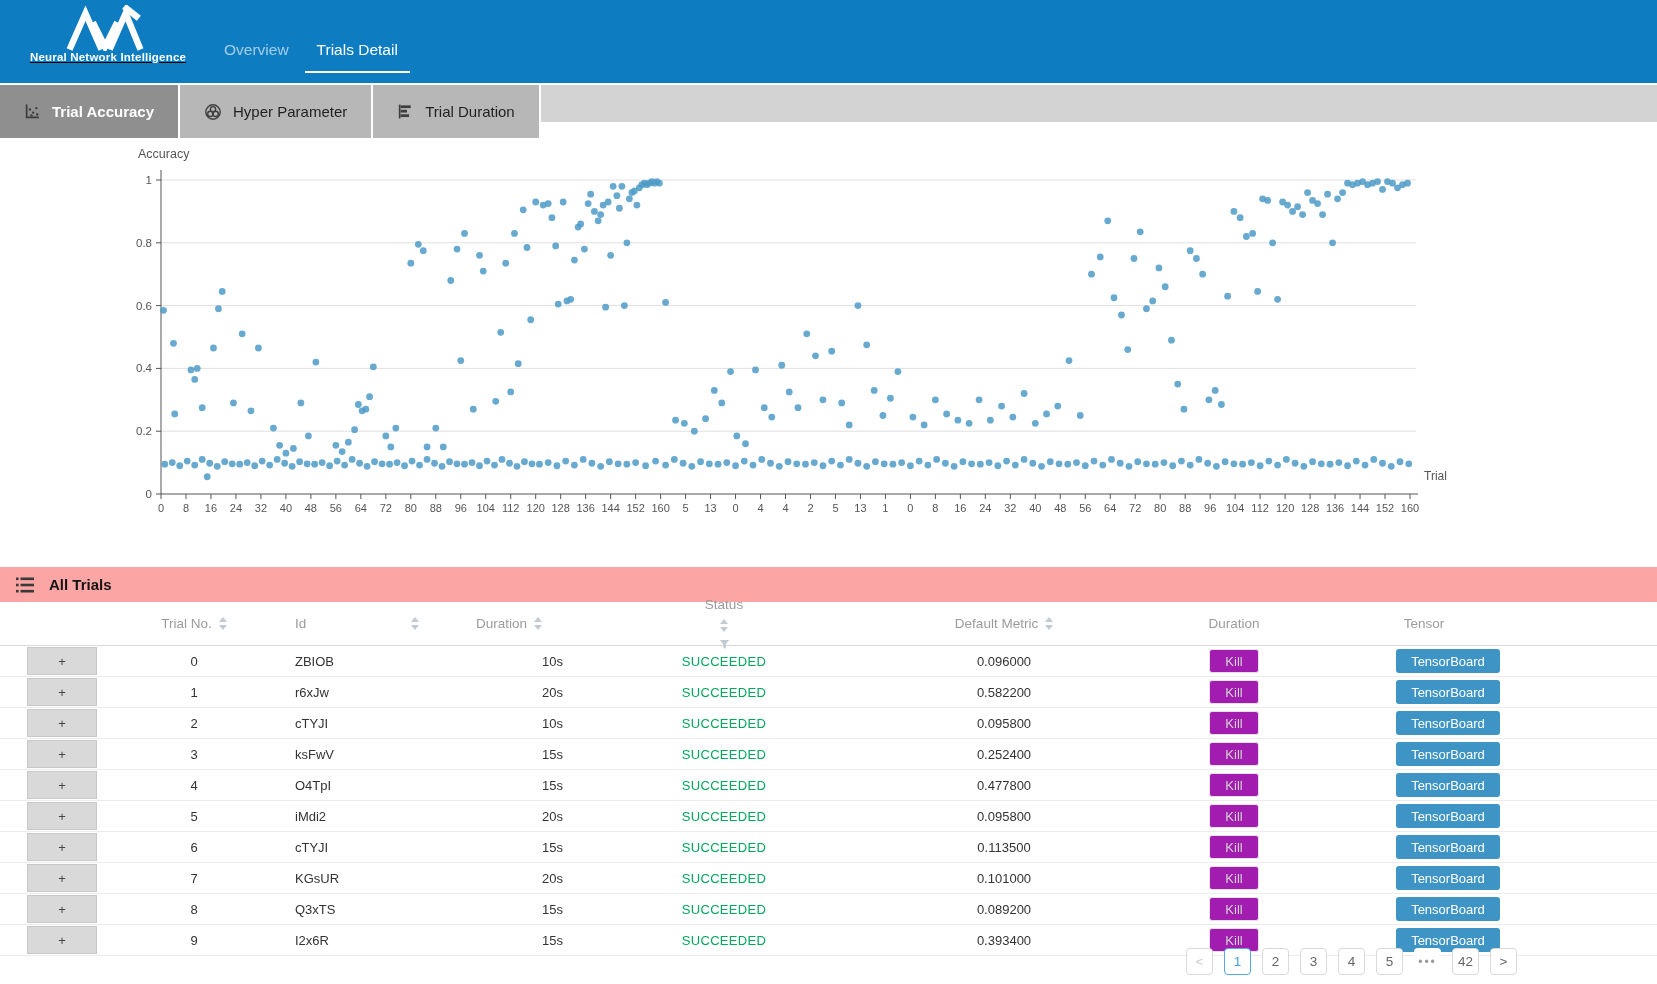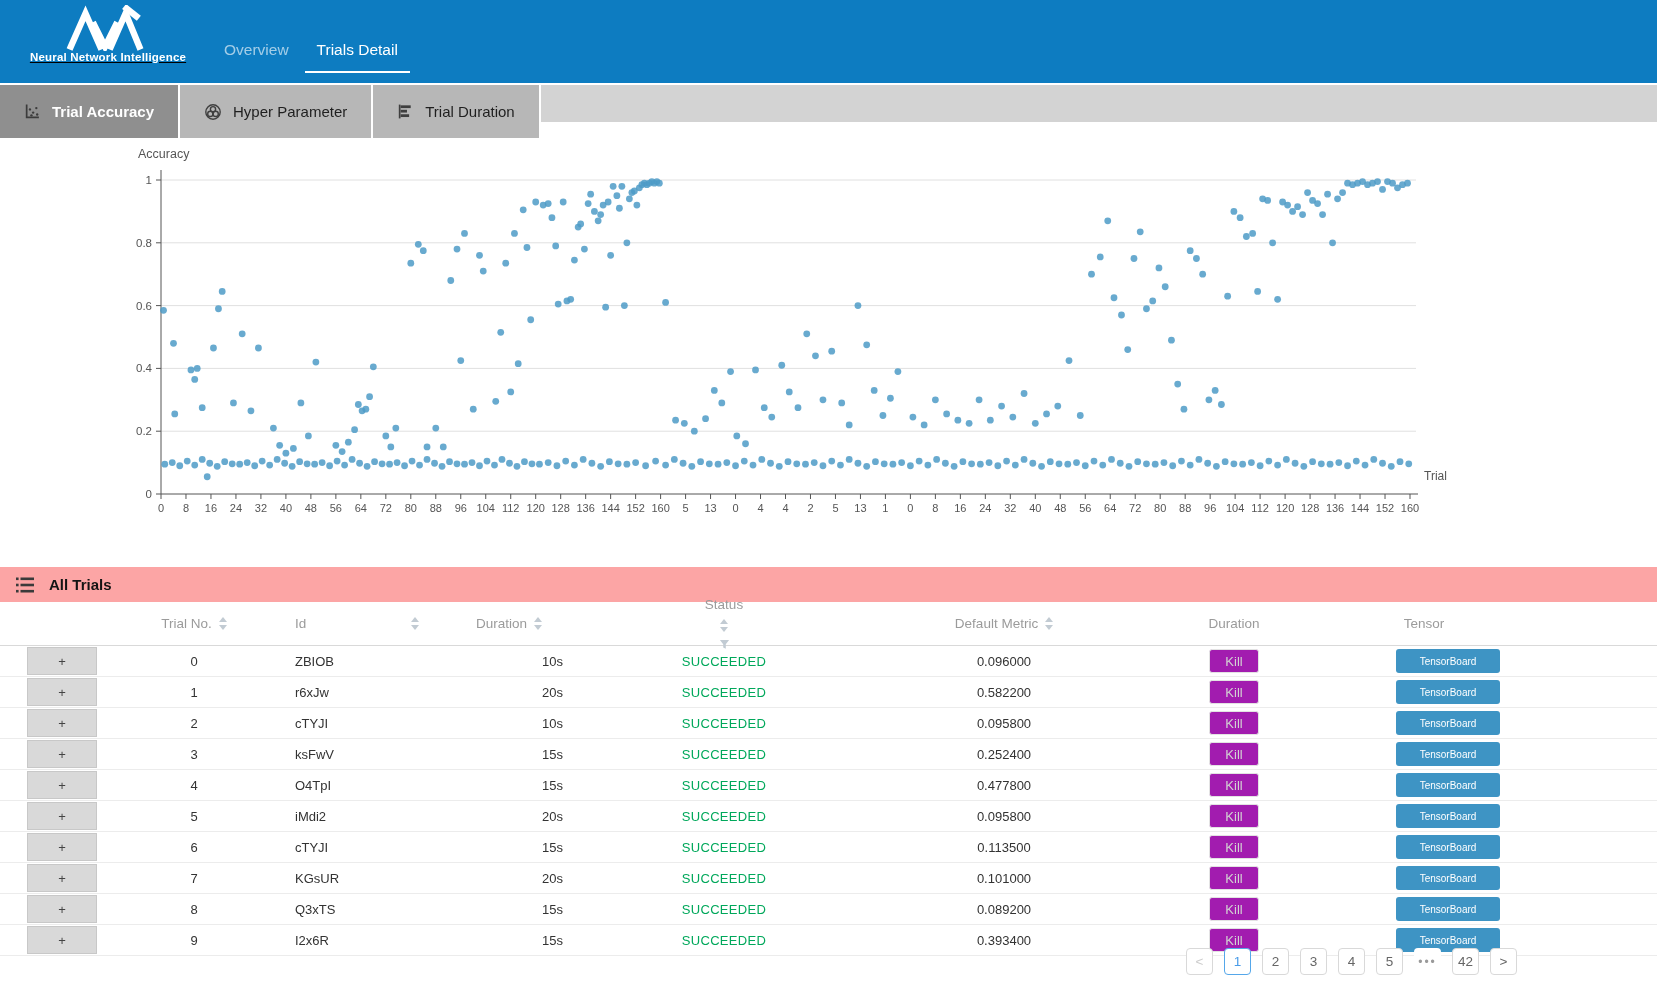--- a/index.html
+++ b/index.html
@@ -42,21 +42,21 @@
   .cell{display:flex;align-items:center;justify-content:center;box-sizing:border-box;}
   .c-spacer{width:25px;} .c-exp{width:74px;} .c-trial{width:190px;} .c-id{width:130px;justify-content:space-between;padding-left:6px;}
   .c-dur{width:180px;} .c-status{width:250px;flex-direction:column;} .c-metric{width:310px;} .c-op{width:150px;} .c-tensor{width:230px;}
   .cell.c-dur{justify-content:flex-end;padding-right:36px;}
   .exp-btn{width:68px;height:26px;background:#d9d9d9;border:1px solid #c8c8c8;color:#444;
            display:flex;align-items:center;justify-content:center;font-size:13px;cursor:pointer;}
   .status-ok{color:#00a85b;letter-spacing:.3px;}
   .kill-btn{width:48px;height:22px;border:1px solid #e3e3e3;border-radius:3px;background:#a21caf;
             color:#d2d2d2;font-size:13px;display:flex;align-items:center;justify-content:center;cursor:default;}
   .tb-btn{width:104px;height:24px;border:none;border-radius:3px;background:#3e94c4;color:#fff;
-          font-size:10px;display:flex;align-items:center;justify-content:center;cursor:pointer;margin-left:48px;}
+          font-size:13px;display:flex;align-items:center;justify-content:center;cursor:pointer;margin-left:48px;}
 
   
   .pag{position:absolute;top:948px;right:140px;display:flex;gap:11px;align-items:center;}
   .pg{min-width:27px;height:27px;border:1px solid #d9d9d9;border-radius:4px;background:#fff;
       display:flex;align-items:center;justify-content:center;font-size:13.5px;color:#666;cursor:pointer;box-sizing:border-box;}
   .pg.active{border-color:#55a7ea;color:#4a9ce8;}
   .pg.disabled{color:#ccc;cursor:default;}
   .pg.dots{border:none;color:#9a9a9a;letter-spacing:2px;font-size:12px;cursor:default;}
 </style>
 </head>

